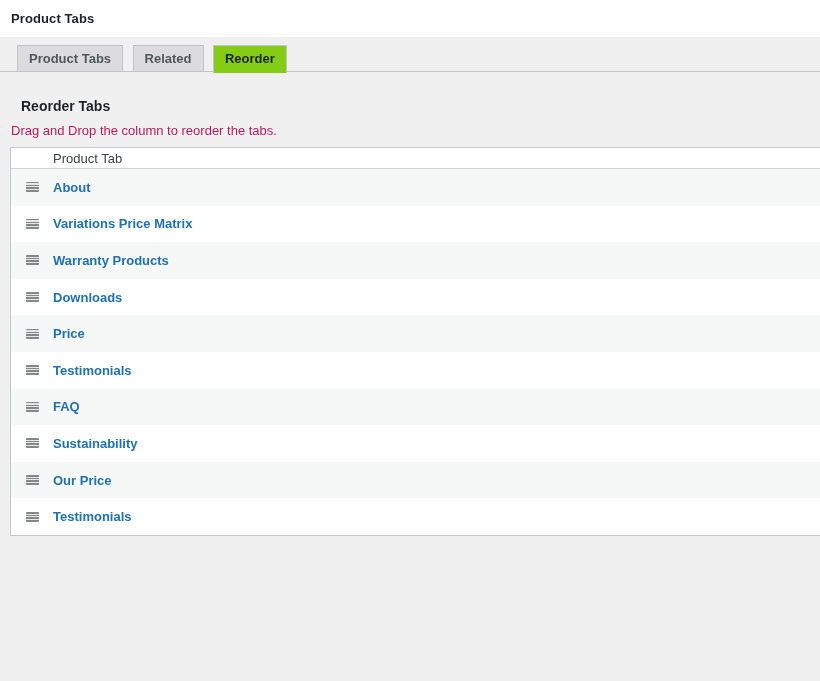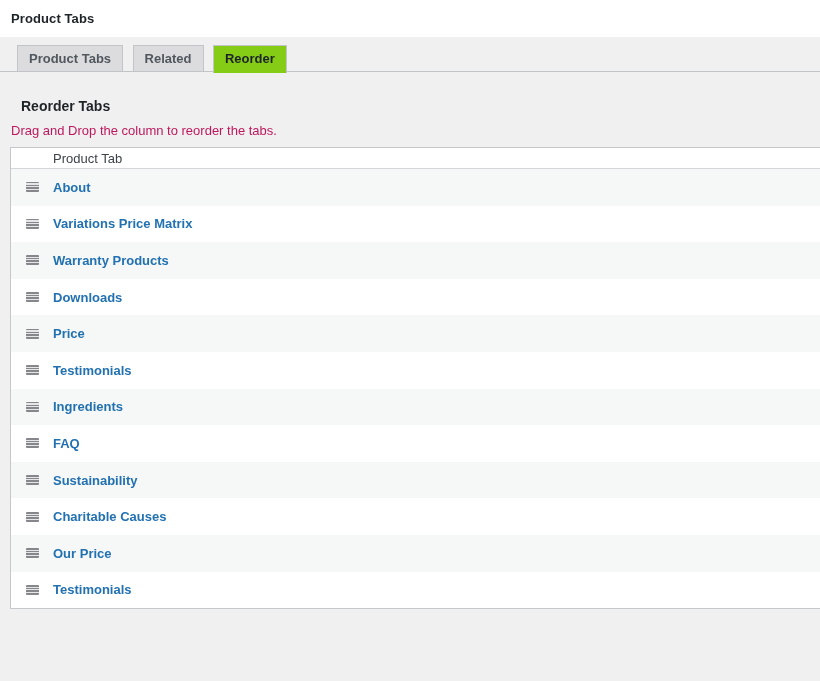--- a/index.html
+++ b/index.html
@@ -174,47 +174,35 @@
   </div>
 
 
   <div class="t-row">
     <span class="handle-cell">
       <span class="drag-handle"></span>
     </span>
     <a class="row-link">Testimonials</a>
   </div>
 
-  <div class="t-row">
-    <span class="handle-cell">
-      <span class="drag-handle"></span>
-    </span>
-    <a class="row-link">Ingredients</a>
-  </div>
 
   <div class="t-row">
     <span class="handle-cell">
       <span class="drag-handle"></span>
     </span>
     <a class="row-link">FAQ</a>
   </div>
 
   <div class="t-row">
     <span class="handle-cell">
       <span class="drag-handle"></span>
     </span>
     <a class="row-link">Sustainability</a>
   </div>
 
-  <div class="t-row">
-    <span class="handle-cell">
-      <span class="drag-handle"></span>
-    </span>
-    <a class="row-link">Charitable Causes</a>
-  </div>
 
   <div class="t-row">
     <span class="handle-cell">
       <span class="drag-handle"></span>
     </span>
     <a class="row-link">Our Price</a>
   </div>
 
   <div class="t-row">
     <span class="handle-cell">

